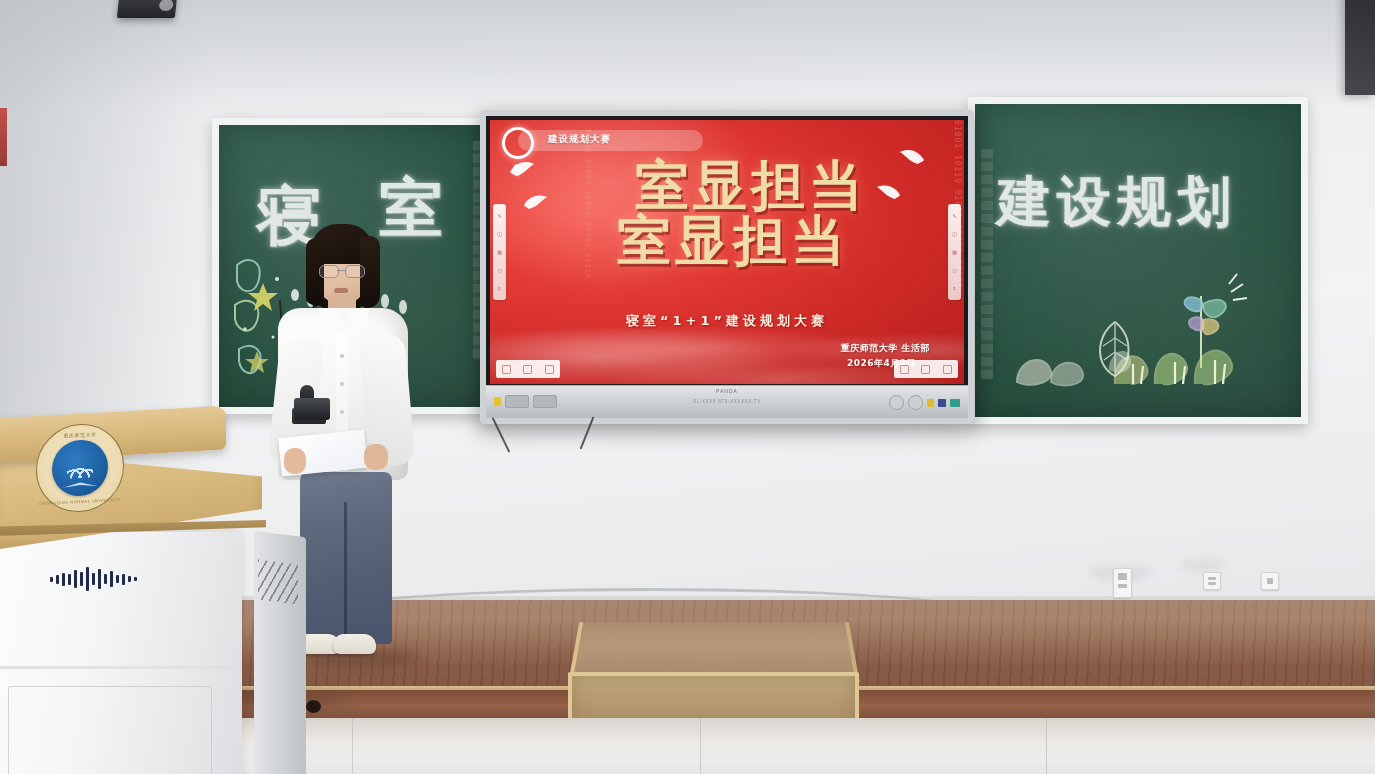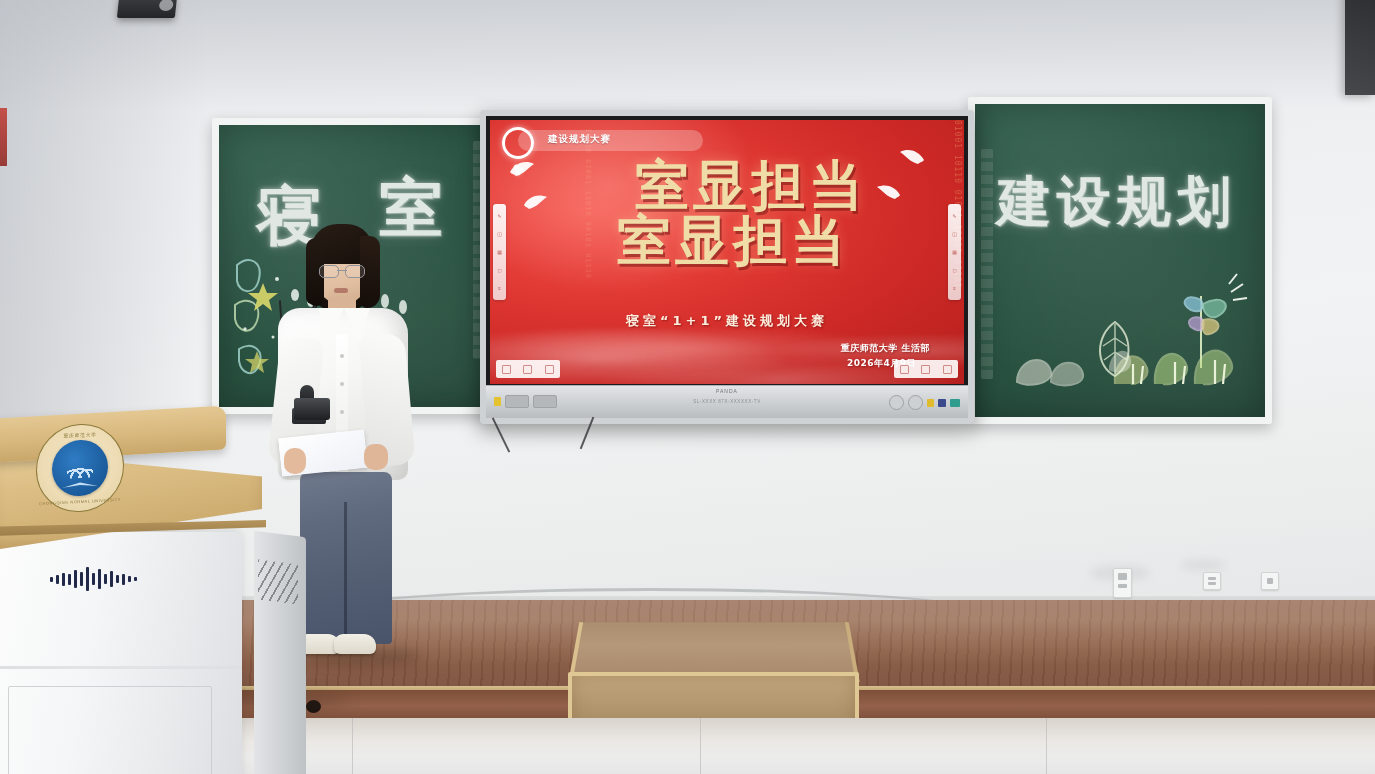--- a/index.html
+++ b/index.html
@@ -54,21 +54,21 @@
     border-radius:3px;
     box-shadow:0 5px 14px rgba(0,0,0,.22), inset 0 0 34px rgba(0,0,0,.28);
   }
   .board .chalkdust{
     position:absolute;inset:0;
     background:radial-gradient(ellipse at 30% 25%,rgba(255,255,255,.07),transparent 60%),
                radial-gradient(ellipse at 70% 70%,rgba(255,255,255,.05),transparent 65%);
     pointer-events:none;
   }
   #board-left{left:212px;top:118px;width:272px;height:282px;}
-  #board-right{left:968px;top:97px;width:290px;height:313px;}
+  #board-right{left:968px;top:97px;width:290px;height:313px;padding-left:36px;}
 
   .chalk-text{
     position:absolute;color:#eef3ef;font-family:"DejaVu Sans","Liberation Sans",sans-serif;
     font-weight:700;letter-spacing:2px;
     text-shadow:0 0 5px rgba(255,255,255,.55),0 0 14px rgba(255,255,255,.22),1px 1px 0 rgba(255,255,255,.3);
     opacity:.93;
   }
   #board-left .cl1{left:38px;top:48px;font-size:64px;}
   #board-left .cl2{left:160px;top:40px;font-size:64px;}
   #board-right .cr1{left:22px;top:62px;font-size:54px;letter-spacing:6px;}

